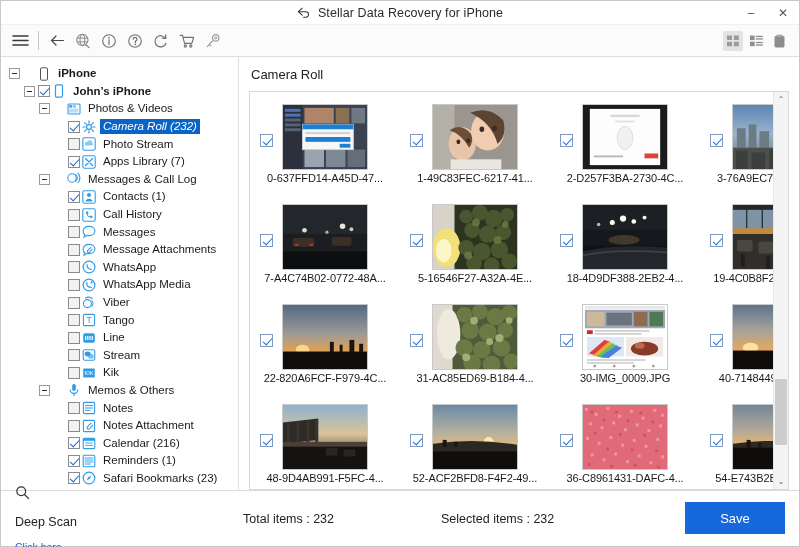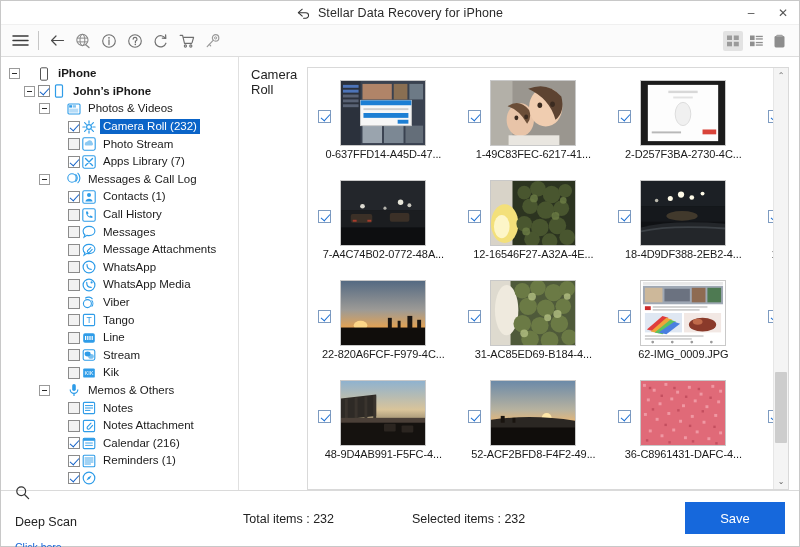--- a/index.html
+++ b/index.html
@@ -22,21 +22,21 @@
   
   .titlebar{
     height:24px; flex:0 0 24px;
     background:#ffffff;
     display:flex; align-items:center;
     position:relative;
     border-bottom:1px solid #f0f0f0;
   }
   .title-center{
     position:absolute; left:0; right:0;
-    display:flex; align-items:flex-end; justify-content:center;
+    display:flex; align-items:center; justify-content:center;
     gap:7px;
     pointer-events:none;
   }
   .title-text{ font-size:12.5px; color:#2b2b2b; letter-spacing:.1px;}
   .back-arrow-ico{ width:14px;height:12px; display:block;}
   .win-btns{ position:absolute; right:0; top:0; height:24px; display:flex;}
   .win-btn{
     width:32px;height:24px; display:flex;align-items:center;justify-content:center;
     color:#555; font-size:12px;
   }
@@ -104,26 +104,26 @@
     border:solid #1663c7; border-width:0 1.6px 1.6px 0;
     transform:rotate(42deg);
   }
   .cb.empty{ background:#f2f2f2;}
   .cb.hidden{ visibility:hidden;}
 
   .ticon{ width:14px;height:14px;flex:0 0 14px; margin-right:4px; display:flex;align-items:center;justify-content:center;}
   .ticon svg{ display:block;}
   .tlabel{ padding:0 3px; line-height:15px;}
   .tnode.bold .tlabel{ font-weight:bold;}
-  .tnode.selected .tlabel{ background:#0a64c8; color:#fff;}
+  .tnode.selected .tlabel{ background:#0a64c8; color:#fff;font-style:italic;}
 
   
   .main{
     flex:1 1 auto; min-width:0;
-    display:flex; flex-direction:row;
+    display:flex; flex-direction:column;
     background:#ffffff;
     padding:10px 10px 0 10px;
     justify-content:flex-end;
   }
   .main-title{ font-size:13px; color:#222; margin:0 0 9px 2px;}
   .grid-panel{
     flex:1 1 auto; min-height:0;
     border:1px solid #d9d9d9;
     background:#fff;
     display:flex;
@@ -195,21 +195,21 @@
     height:56px; flex:0 0 56px;
     border-top:1px solid #dadada;
     background:#ffffff;
     display:flex; align-items:center;
     position:relative;
     padding:0 14px 0 14px;
   }
   .deep-scan{ display:flex;gap:12px; width:224px;flex-direction:column;}
   .ds-label{ font-size:12.5px;color:#222;}
   .ds-link{ font-size:10.5px;color:#1565d8;text-decoration:underline;}
-  .totals{ display:flex; gap:78px; font-size:12.5px;color:#222; margin-left:4px;}
+  .totals{ display:flex; gap:107px; font-size:12.5px;color:#222; margin-left:4px;}
   .save-btn{
     position:absolute; right:14px; top:11px;
     width:100px;height:32px;
     background:#1668dc; color:#fff;
     border:none;
     font-size:13px;
     font-family:"Liberation Sans", sans-serif;
     display:flex;align-items:center;justify-content:center;
     cursor:pointer;
   }
@@ -655,20 +655,21 @@
         <div class="tnode">
           <span class="ind" style="width: 53px;"></span>
           <span class="expander none"></span>
           <span class="cb checked"></span>
           <span class="ticon">
             <svg width="14" height="14" viewBox="0 0 14 14">
               <circle cx="7" cy="7" r="5.8" fill="none" stroke="#2e9ce8" stroke-width="1.2"></circle>
               <path d="M9.6 4.4 L6.2 6.2 L4.4 9.6 L7.8 7.8 z" fill="#2e9ce8"></path>
             </svg>
           </span>
+          <span class="tlabel">Safari Bookmarks (23)</span>
         </div>
         <div class="tnode">
           <span class="ind" style="width: 53px;"></span>
           <span class="ticon">
             <svg width="14" height="14" viewBox="0 0 14 14">
               <rect x="1.2" y="1.8" width="11.6" height="10.4" rx="1.4" fill="none" stroke="#2e9ce8" stroke-width="1.1"></rect>
               <g stroke="#2e9ce8" stroke-width="1.2" stroke-linecap="round">
                 <line x1="7" y1="4.2" x2="7" y2="9.8"></line>
                 <line x1="4.6" y1="7" x2="9.4" y2="7"></line>
                 <line x1="5" y1="5.2" x2="9" y2="8.8"></line>
@@ -846,21 +847,21 @@
                           <circle cx="78" cy="58" r="8"></circle>
                         </g>
                         <g fill="#6e7f46" opacity=".8">
                           <circle cx="44" cy="18" r="4"></circle>
                           <circle cx="66" cy="36" r="4"></circle>
                           <circle cx="36" cy="52" r="4"></circle>
                           <circle cx="74" cy="20" r="3.4"></circle>
                         </g>
                       </svg></div>
                   </div>
-                  <div class="fname">12-16546F27-A32A-4E...</div>
+                  <div class="fname">5-16546F27-A32A-4E...</div>
                 </div>
               </div>
               <div class="cell">
                 <div class="cell-inner">
                   <div class="thumb-wrap">
                     <div class="cb-grid"></div>
                     <div class="thumb"><svg viewBox="0 0 86 66" preserveAspectRatio="none" width="100%" height="100%">
                         <rect width="86" height="66" fill="#0f1114"></rect>
                         <rect x="0" y="0" width="86" height="26" fill="#1c2025"></rect>
                         <g fill="#fffbe8">
@@ -1005,21 +1006,21 @@
                           <rect x="4" y="59" width="48" height="1.5"></rect>
                         </g>
                         <g fill="#9a9a9a">
                           <circle cx="12" cy="63" r="1.4"></circle>
                           <circle cx="32" cy="63" r="1.4"></circle>
                           <circle cx="52" cy="63" r="1.4"></circle>
                           <circle cx="72" cy="63" r="1.4"></circle>
                         </g>
                       </svg></div>
                   </div>
-                  <div class="fname">62-IMG_0009.JPG</div>
+                  <div class="fname">30-IMG_0009.JPG</div>
                 </div>
               </div>
               <div class="cell">
                 <div class="cell-inner">
                   <div class="thumb-wrap">
                     <div class="cb-grid"></div>
                     <div class="thumb"><svg viewBox="0 0 86 66" preserveAspectRatio="none" width="100%" height="100%">
                         <defs>
                           <linearGradient id="g_ss" x1="0" y1="0" x2="0" y2="1">
                             <stop offset="0" stop-color="#5f7489"></stop>

